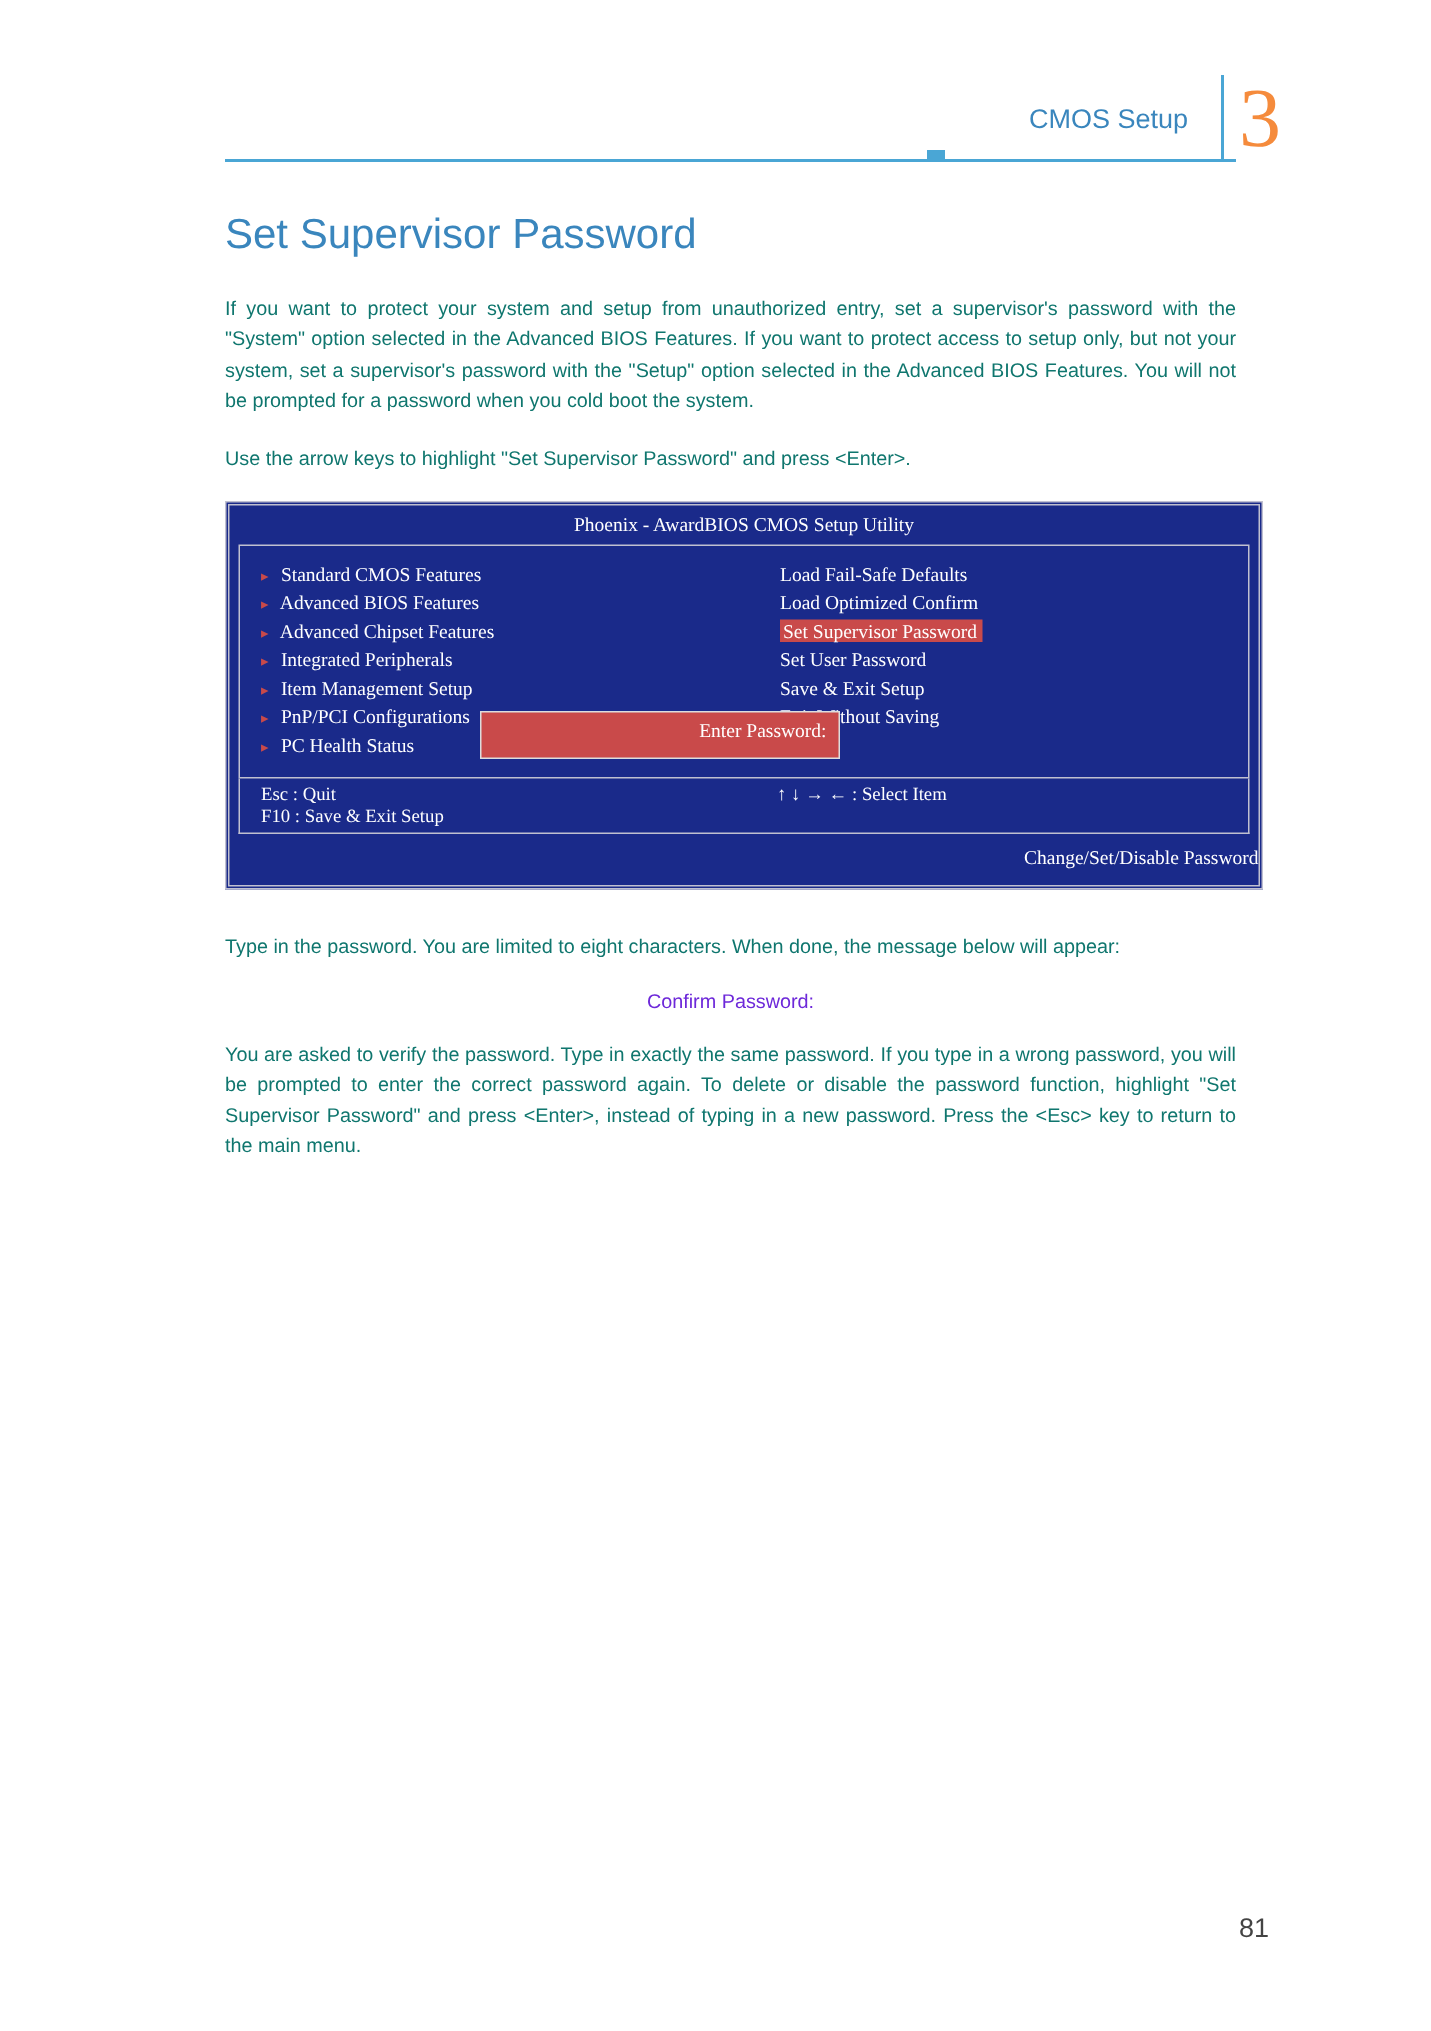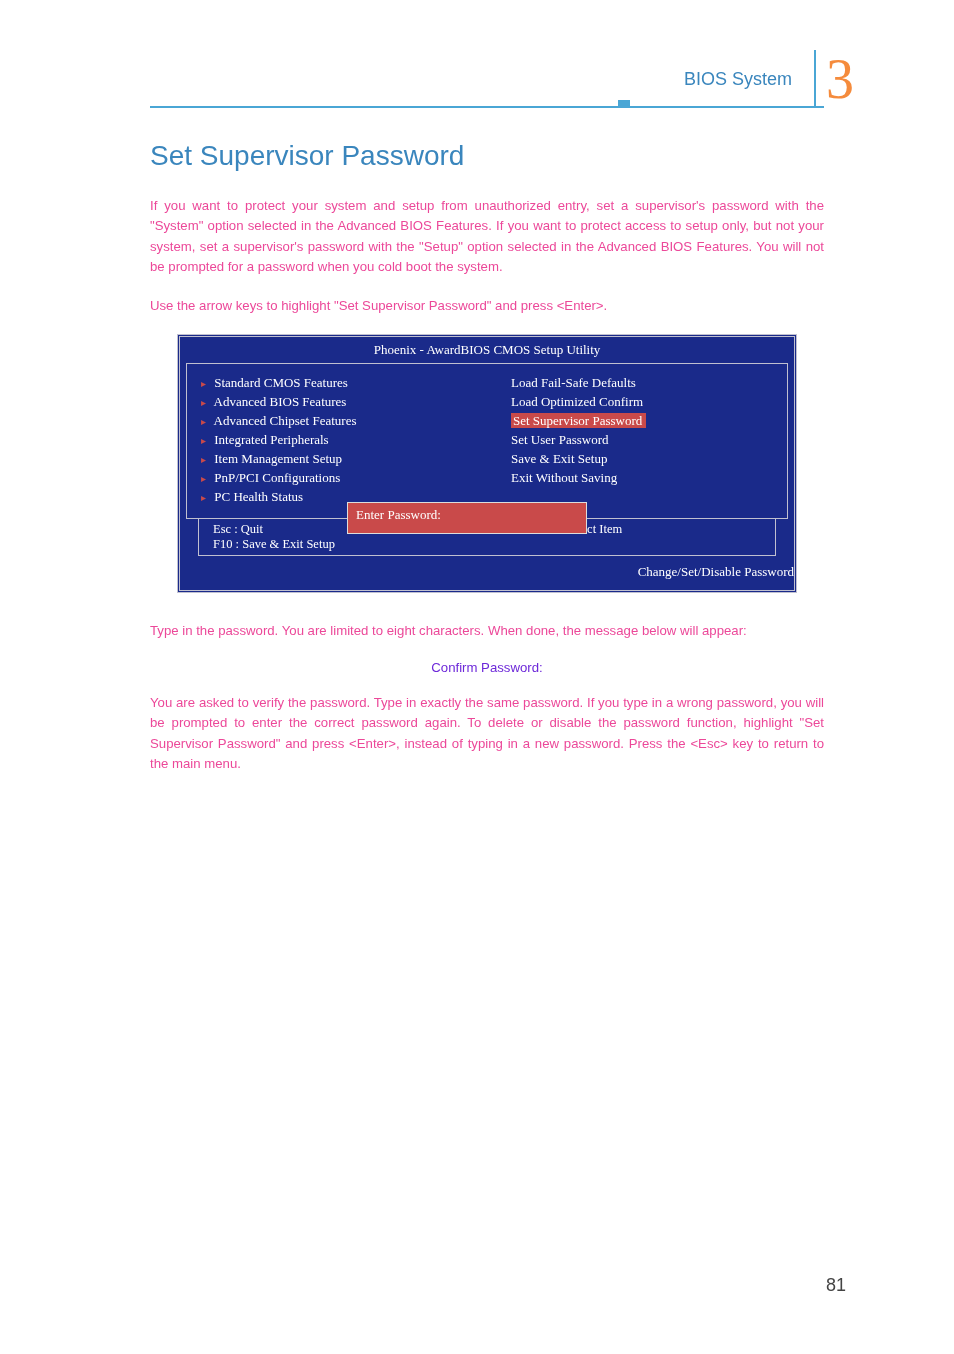--- a/index.html
+++ b/index.html
@@ -57,34 +57,34 @@
       right: 130px;
     }
     .title {
       color: #3a86bd;
       font-size: 28px;
       font-weight: normal;
       margin-bottom: 24px;
     }
     .para {
       font-size: 13.2px;
-      color: #ec4899;
+      color: #0f766e;
       line-height: 1.55;
       text-align: justify;
       margin-bottom: 18px;
     }
     .para-center {
       font-size: 13.2px;
       color: #6d28d9;
       text-align: center;
       margin-bottom: 18px;
     }
     .bios-box {
       margin: 12px auto 28px;
-      width: 620px;
+      width: 692px;
       background: #1a2a8a;
       border: 3px double #c0c0d0;
       color: #fff;
       font-family: 'Times New Roman', serif;
       font-size: 13px;
       position: relative;
     }
     .bios-title {
       text-align: center;
       padding: 5px 0 3px;
@@ -102,38 +102,39 @@
       padding: 0 14px;
     }
     .bios-item {
       margin: 3px 0;
       white-space: nowrap;
     }
     .arrow { color: #c94a4a; font-size: 10px; display:inline-block; width:10px; }
     .password-prompt {
       position: absolute;
       left: 160px;
-      top: 138px;
+      top: 110px;
       width: 240px;
       background: #c94a4a;
       border: 1px solid #ddd;
       color: #fff;
       padding: 4px 8px 10px;
       font-size: 13px;
       z-index: 5;
+      text-align: right;
     }
     .highlighted {
       background: #c94a4a;
       padding: 0 4px 0 2px;
     }
     .bios-footer1 {
       display: flex;
       border: 1px solid #c0c0d0;
       border-top: none;
-      margin: 0 18px;
+      margin: 0 6px;
       padding: 3px 14px;
       font-size: 12.5px;
     }
     .bios-footer1 div { width: 50%; }
     .bios-footer1 .kleft { }
     .bios-footer1 .kright { text-align: left; padding-left: 22px; }
     .bios-footer2 {
       text-align: right;
       padding: 8px 0 10px;
       font-size: 13px;
@@ -143,21 +144,21 @@
       bottom: 58px;
       right: 108px;
       font-size: 18px;
       color: #444;
     }
   </style>
 </head>
 <body>
 
 <div class="header-area">
-  <span class="section-label">BIOS System</span>
+  <span class="section-label">CMOS Setup</span>
   <div class="chapter-divider"></div>
   <span class="chapter-number">3</span>
 </div>
 <div class="header-tick"></div>
 <div class="header-bar"></div>
 
 <div class="content">
   <h1 class="title">Set Supervisor Password</h1>
   <p class="para">If you want to protect your system and setup from unauthorized entry, set a supervisor's password with the "System" option selected in the Advanced BIOS Features. If you want to protect access to setup only, but not your system, set a supervisor's password with the "Setup" option selected in the Advanced BIOS Features. You will not be prompted for a password when you cold boot the system.</p>
   <p class="para">Use the arrow keys to highlight "Set Supervisor Password" and press &lt;Enter&gt;.</p>

